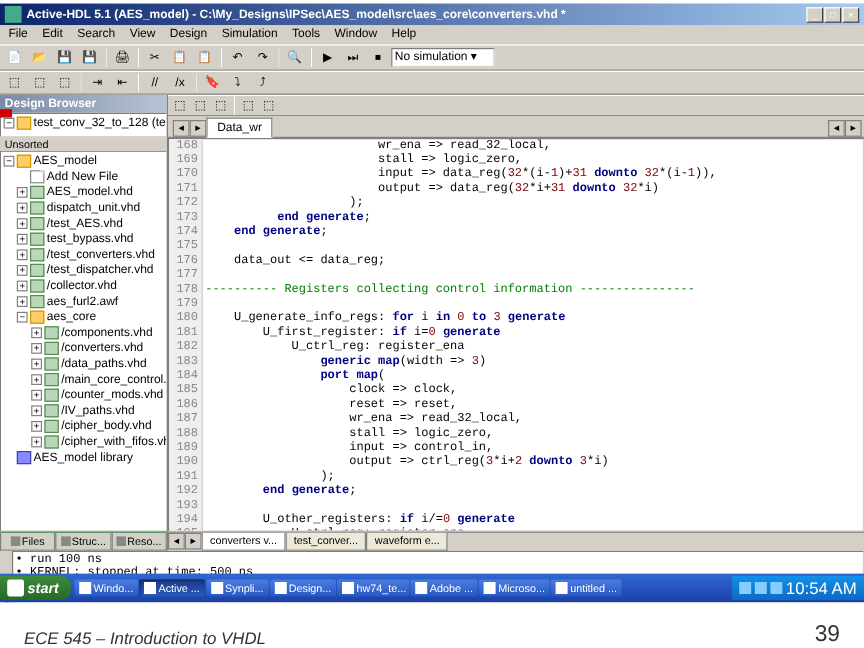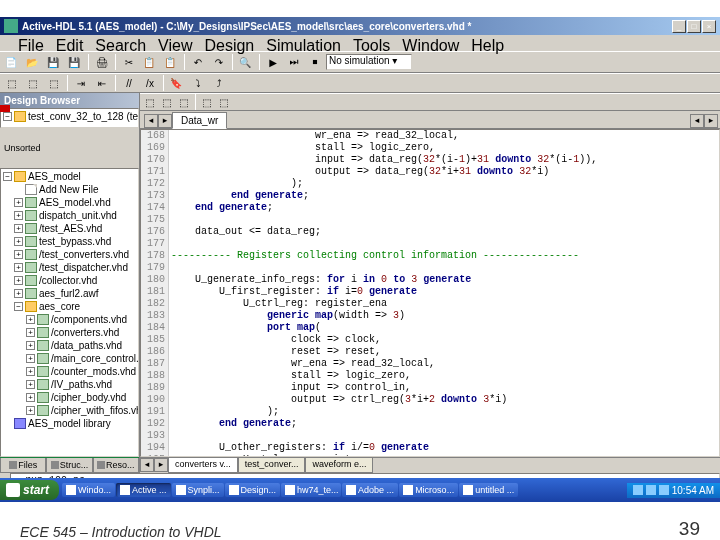--- a/index.html
+++ b/index.html
@@ -1,23 +1,23 @@
 <!DOCTYPE html>
 <html><head>
 <meta charset="utf-8">
 <style>
   * { margin: 0; padding: 0; box-sizing: border-box; }
   body { font-family: "Tahoma", "MS Sans Serif", sans-serif; font-size: 10px; background: #fff; width: 720px; height: 540px; overflow: hidden; position: relative; }
-  .screenshot { position: absolute; top: 17px; left: 0; width: 720px; height: 502px; background: #d4d0c8; }
+  .screenshot { position: absolute; top: 3px; left: 0; width: 720px; height: 502px; background: #d4d0c8; }
   .titlebar { background: linear-gradient(to right, #0a246a, #a6caf0); color: #fff; padding: 2px 4px; display: flex; align-items: center; height: 18px; }
   .titlebar-icon { width: 14px; height: 14px; background: #4a8; margin-right: 4px; }
   .titlebar-text { flex: 1; font-weight: bold; font-size: 10px; white-space: nowrap; overflow: hidden; }
   .win-btns { display: flex; gap: 1px; }
   .win-btn { width: 14px; height: 13px; background: #d4d0c8; border: 1px solid #fff; border-right-color:#404040; border-bottom-color:#404040; font-size: 8px; text-align: center; line-height: 11px; cursor: pointer; }
-  .menubar { background: #d4d0c8; display: flex; padding: 1px 12px; height: 16px; font-size: 16px; }
+  .menubar { background: #d4d0c8; display: flex; padding: 1px 1px; height: 16px; font-size: 10px; }
   .menu-item { padding: 1px 6px; cursor: pointer; }
   .toolbar { background: #d4d0c8; border-top: 1px solid #fff; border-bottom: 1px solid #808080; padding: 1px 2px; display: flex; align-items: center; height: 22px; gap: 1px; }
   .tbtn { width: 20px; height: 18px; border: 1px solid transparent; display: inline-flex; align-items: center; justify-content: center; cursor: pointer; }
   .tsep { width: 1px; height: 16px; background: #808080; margin: 0 2px; border-right: 1px solid #fff; }
   .sim-dd { font-size: 10px; height: 16px; border: 1px inset #d4d0c8; background: #fff; padding: 0 14px 0 2px; position: relative; }
   .main-area { display: flex; height: 380px; }
   .sidebar { width: 140px; background: #d4d0c8; border-right: 1px solid #808080; display: flex; flex-direction: column; justify-content: flex-end; }
   .side-title { background: linear-gradient(to right, #7b8ba6, #b8c4d6); color: #fff; font-weight: bold; font-size: 10px; padding: 2px 4px; }
   .tree { flex: 1; background: #fff; border: 1px inset #d4d0c8; overflow: auto; font-size: 10px; padding: 1px; }
   .tree-item { display: flex; align-items: center; padding: 0 1px; height: 13px; white-space: nowrap; cursor: pointer; }
@@ -57,21 +57,21 @@
   .console-side-label { writing-mode: vertical-lr; transform: rotate(180deg); font-size: 9px; padding: 2px 0; background: #d4d0c8; }
   .statusbar { background: #d4d0c8; border-top: 1px solid #808080; display: flex; height: 16px; font-size: 9px; align-items: center; }
   .status-cell { border: 1px inset #d4d0c8; padding: 0 4px; margin: 1px; }
   .taskbar { position: absolute; bottom: 38px; left: 0; width: 720px; height: 24px; background: linear-gradient(to bottom, #3168d5, #1941a5); display: flex; align-items: center; }
   .start-btn { background: linear-gradient(to bottom, #3c8b3c, #276827); color: #fff; font-weight: bold; font-style: italic; padding: 3px 10px 3px 6px; border-radius: 0 8px 8px 0; display: flex; align-items: center; gap: 3px; cursor: pointer; font-size: 12px; }
   .start-btn::before { content: ""; width: 14px; height: 14px; background: #fff; border-radius: 2px; }
   .tb-items { display: flex; flex: 1; gap: 1px; padding: 0 3px; }
   .tb-item { background: linear-gradient(to bottom, #4a7ce0, #2858c0); color: #fff; font-size: 9px; padding: 2px 4px; border-radius: 2px; display: flex; align-items: center; gap: 2px; cursor: pointer; max-width: 60px; white-space: nowrap; overflow: hidden; }
   .tb-item.active { background: linear-gradient(to bottom, #1a3a8a, #2a5ac0); box-shadow: inset 1px 1px 2px rgba(0,0,0,.4); }
   .tb-item .tbicon { width: 10px; height: 10px; background: #fff; flex-shrink: 0; }
-  .tray { background: linear-gradient(to bottom, #1290e9, #0d6ac4); padding: 2px 6px; color: #fff; font-size: 10px; display: flex; align-items: center; gap: 3px; text-align: center; }
+  .tray { background: linear-gradient(to bottom, #1290e9, #0d6ac4); padding: 2px 6px; color: #fff; font-size: 14px; display: flex; align-items: center; gap: 3px; text-align: center; }
   .tray .trayicon { width: 10px; height: 10px; background: #8cf; }
   .slide-footer { position: absolute; bottom: 0; left: 0; width: 720px; height: 38px; background: #fff; display: flex; align-items: flex-end; padding: 0 20px; }
   .footer-text { font-style: italic; color: #333; font-size: 14px; }
   .footer-pagenum { margin-left: auto; font-size: 19px; color: #333; }
   .red-bar { position: absolute; left: 0; top: 88px; width: 10px; height: 7px; background: #c00; }
   .console-wrap { display: flex; }
 </style>
 </head>
 <body>
 
@@ -142,21 +142,21 @@
 
     <div class="sidebar">
       <div class="side-title">Design Browser</div>
       <div class="tree" style="flex:0 0 20px">
         <div class="tree-item">
             <span class="exp">−</span>
             <span class="ficon folder-ic"></span>
             <span>test_conv_32_to_128 (test)</span>
           </div>
       </div>
-      <div style="background:#d4d0c8;padding:15px 4px;font-size:9px;">Unsorted</div>
+      <div style="background:#d4d0c8;padding:1px 4px;font-size:9px;">Unsorted</div>
       <div class="tree" id="file-tree">
           <div class="tree-item ">
             <span class="exp">−</span>
             <span class="ficon folder-ic"></span>
             <span>AES_model</span>
           </div>
           <div class="tree-item ind1">
             <span style="width: 11px;"></span>
             <span class="ficon file-ic"></span>
             <span>Add New File</span>

